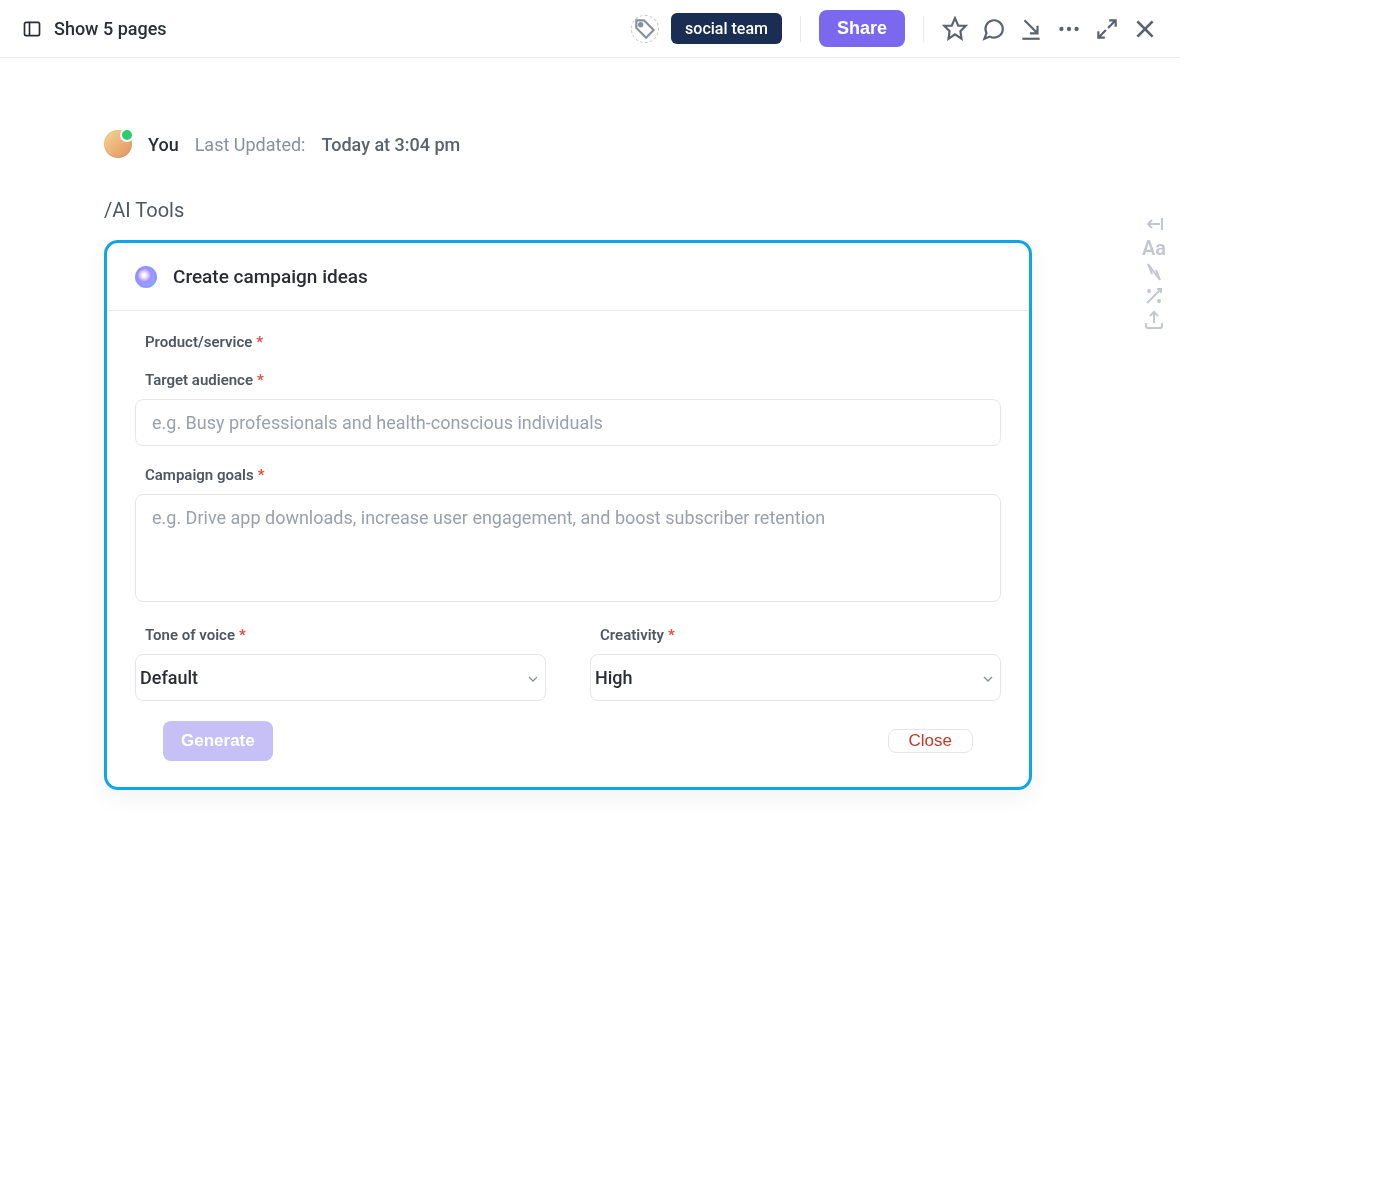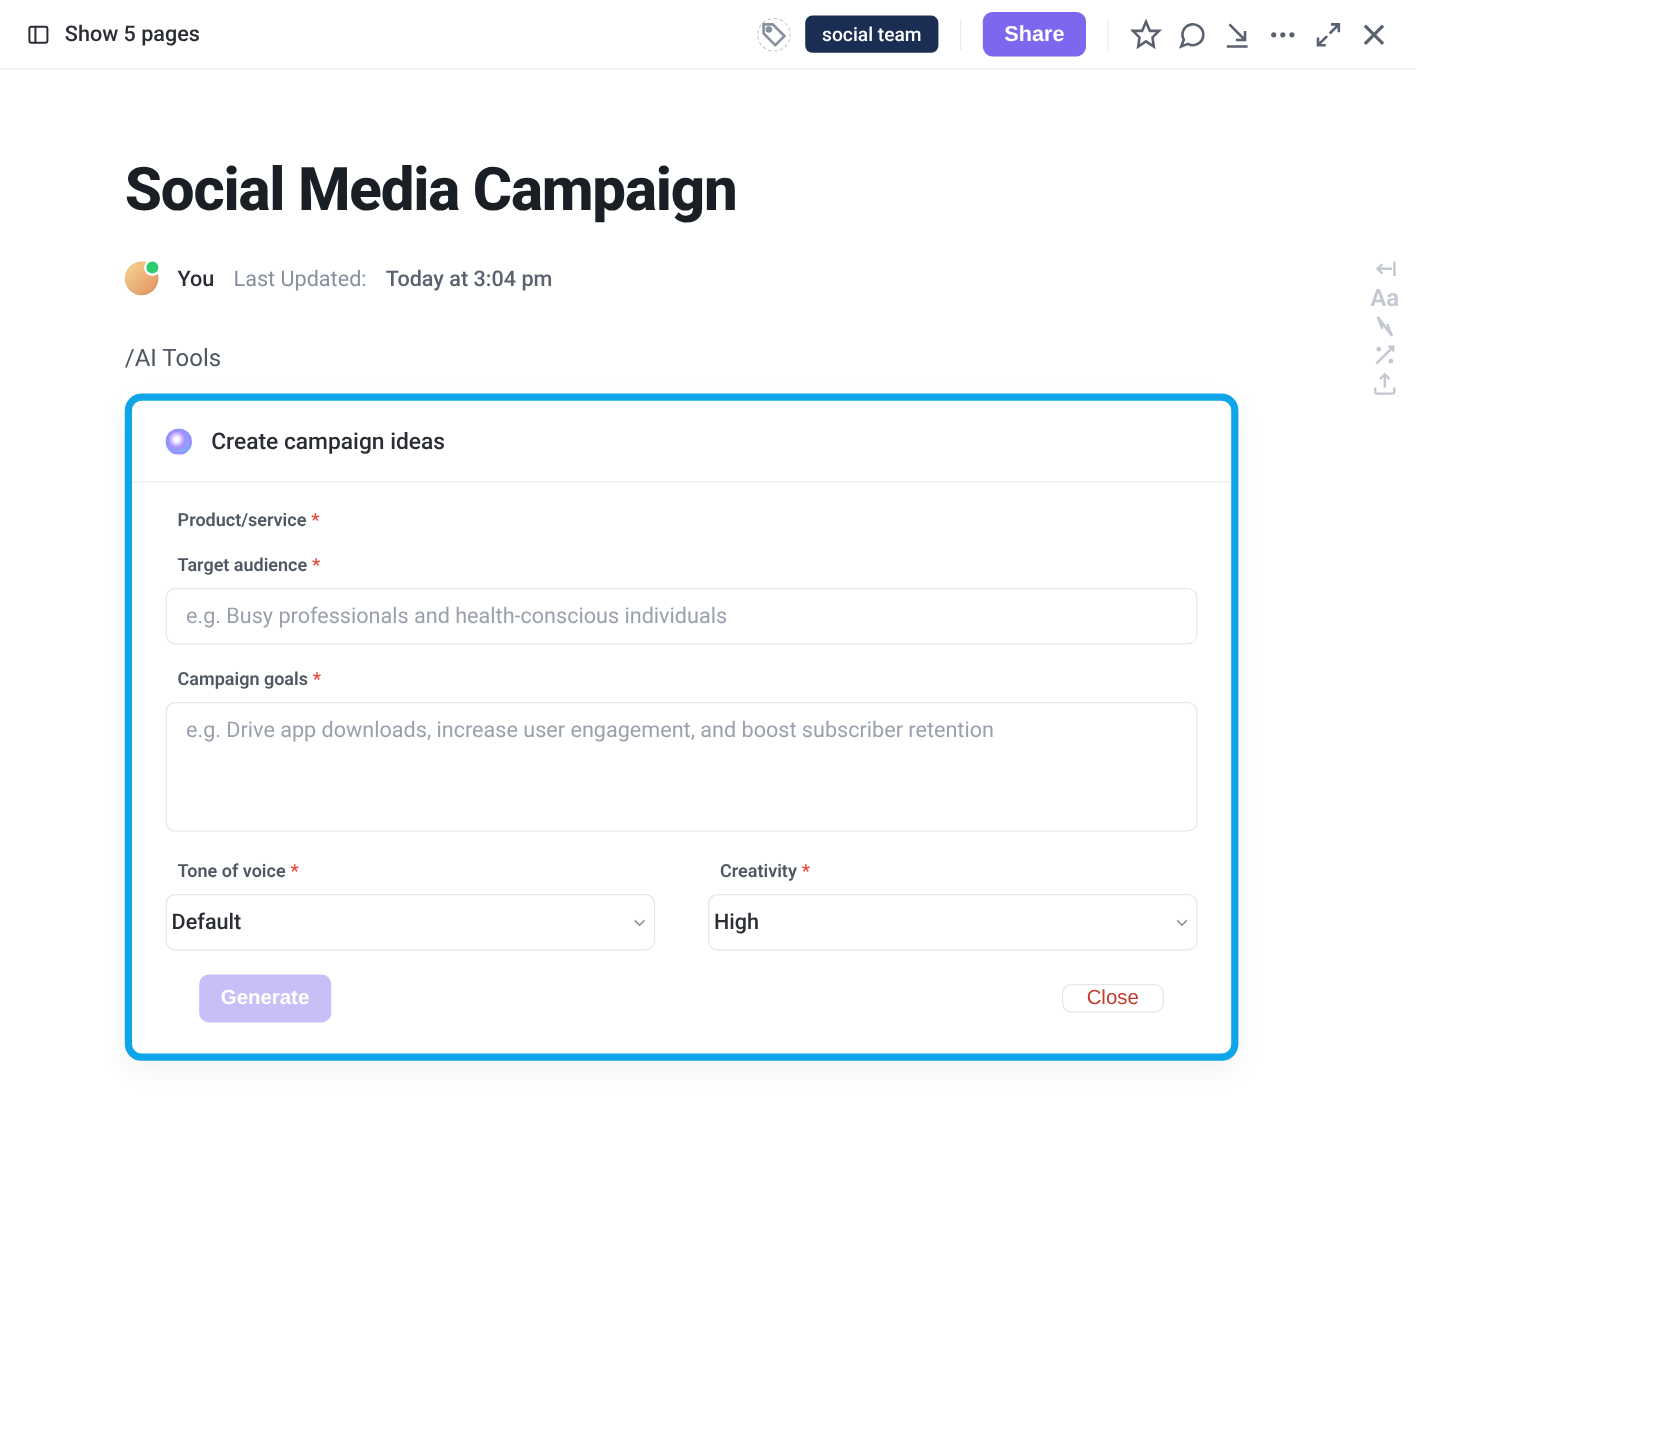--- a/index.html
+++ b/index.html
@@ -67,21 +67,21 @@
   content:''; position:absolute; top:-2px; right:-2px;
   width:10px; height:10px; border-radius:50%; background:#2ecc71; border:2px solid #fff;
 }
 .author { color:#2a2e34; font-weight:500; }
 .label-muted { color:#87909e; }
 .timestamp { color:#5a6270; font-weight:500; }
 
 .slash-text { font-size:20px; color:#4f5762; margin-bottom:18px; }
 
 .ai-card {
-  border:6px solid #0ea5e9; border-radius:14px;
+  border:3px solid #0ea5e9; border-radius:14px;
   box-shadow: 0 8px 24px rgba(0,0,0,0.05);
   background:#fff;
 }
 .ai-card-header {
   padding:22px 28px; display:flex; align-items:center; gap:16px;
   border-bottom:1px solid #e8eaed;
   font-size:19px; font-weight:500; color:#2a2e34;
 }
 .ai-card-body { padding: 22px 28px 26px; }
 .field { margin-bottom:20px; }
@@ -179,21 +179,20 @@
         <svg viewBox="0 0 24 24" fill="none" stroke="currentColor" stroke-width="2.5">
             <line x1="5" y1="5" x2="19" y2="19"></line>
             <line x1="19" y1="5" x2="5" y2="19"></line>
           </svg>
       </div>
     </div>
   </div>
 
   <div class="content">
 
-    <h1 class="doc-title">Social Media Campaign</h1>
 
     <div class="meta-row">
       <div class="avatar"></div>
       <span class="author">You</span>
       <span class="label-muted">Last Updated:</span>
       <span class="timestamp">Today at 3:04 pm</span>
     </div>
 
     <div class="slash-text">/AI Tools</div>
 

